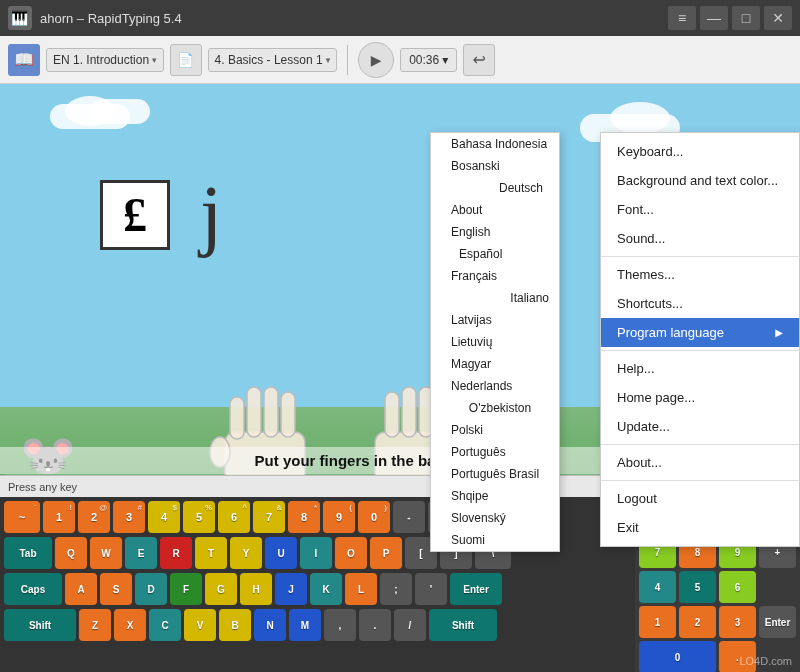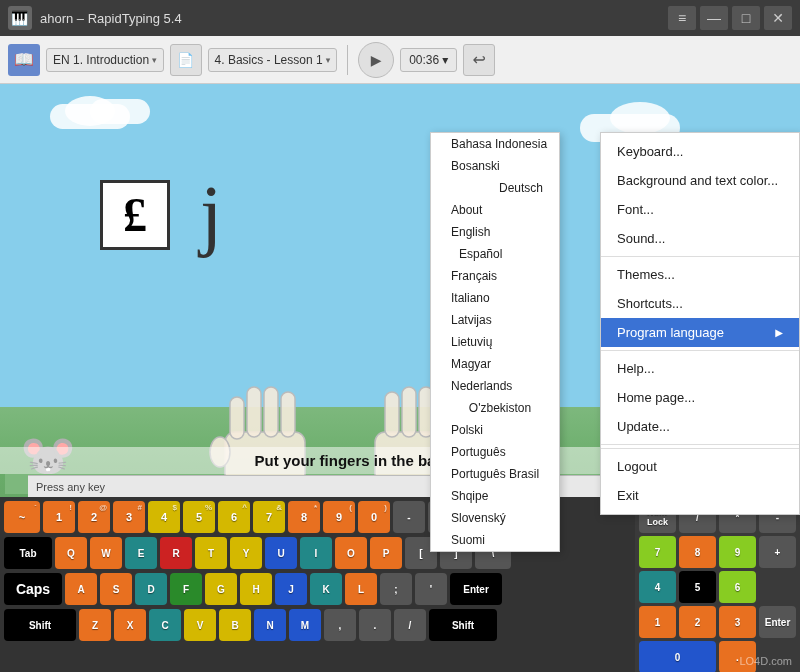--- a/index.html
+++ b/index.html
@@ -112,21 +112,21 @@
     }
     .key .key-num { font-size: 8px; position: absolute; top: 2px; right: 3px; opacity: 0.7; }
     .key .key-main { font-size: 11px; }
 
     .key-orange { background: #e87020; }
     .key-yellow { background: #d4b800; }
     .key-green { background: #2a8a2a; }
     .key-blue { background: #2255cc; }
     .key-red { background: #cc2222; }
     .key-teal { background: #228888; }
-    .key-gray { background: #000000; }
+    .key-gray { background: #0f766e; }
     .key-dark { background: #555; }
     .key-lime { background: #88cc22; }
 
     
     .lang-submenu {
       position: absolute;
       top: 48px;
       left: 430px;
       width: 130px;
       background: white;
@@ -294,21 +294,21 @@
         <span style="font-size:48px;font-family:serif;font-weight:bold;">£</span>
       </div>
       <span style="font-size:80px;font-family:serif;color:#333;font-weight:normal;">j</span>
     </div>
 
     <div style="position:absolute;bottom:190px;left:20px;font-size:45px;">🐭</div>
     <div style="position:absolute;bottom:178px;left:5px;right:0;height:20px;background:#7db87d;border-radius:0;"></div>
 
     <div style="position:absolute;bottom:198px;left:0;right:0;text-align:center;font-size:15px;font-weight:bold;color:#111;background:rgba(255,255,255,0.5);padding:5px 0;z-index:10;">Put your fingers in the base position:  F  J</div>
 
-    <div class="press-any-key" style="position:absolute;bottom:175px;left:0;right:12px;z-index:12;margin-left:28px;">
+    <div class="press-any-key" style="position:absolute;bottom:175px;left:0;right:12px;z-index:12;">
       <span>Press any key</span>
       <span>🔊</span>
     </div>
 
     <div class="keyboard-area">
 
       <div class="keyboard-row" style="padding-top:4px;">
         <div class="key key-orange" style="width:36px;">
             <span class="key-main">~</span>
             <span class="key-num">`</span>
@@ -369,21 +369,21 @@
         <div class="key key-blue" style="width:30px;">U</div>
         <div class="key key-teal" style="width:30px;">I</div>
         <div class="key key-orange" style="width:30px;">O</div>
         <div class="key key-orange" style="width:30px;">P</div>
         <div class="key key-dark" style="width:30px;">[</div>
         <div class="key key-dark" style="width:30px;">]</div>
         <div class="key key-dark" style="width:36px;">\</div>
       </div>
 
       <div class="keyboard-row">
-        <div class="key key-gray" style="width:58px;font-size:14px;">Caps</div>
+        <div class="key key-gray" style="width:58px;font-size:10px;">Caps</div>
         <div class="key key-orange" style="width:30px;">A</div>
         <div class="key key-orange" style="width:30px;">S</div>
         <div class="key key-teal" style="width:30px;">D</div>
         <div class="key key-green" style="width:30px;">F</div>
         <div class="key key-yellow" style="width:30px;">G</div>
         <div class="key key-yellow" style="width:30px;">H</div>
         <div class="key key-blue" style="width:30px;">J</div>
         <div class="key key-teal" style="width:30px;">K</div>
         <div class="key key-orange" style="width:30px;">L</div>
         <div class="key key-dark" style="width:30px;">;</div>
@@ -493,38 +493,41 @@
     <div class="menu-item">
       <span>Help...</span>
     </div>
     <div class="menu-item">
       <span>Home page...</span>
     </div>
     <div class="menu-item">
       <span>Update...</span>
     </div>
     <div class="menu-sep"></div>
+    <div class="menu-item">
+      <span>About...</span>
+    </div>
     <div class="menu-sep"></div>
     <div class="menu-item">
       <span>Logout</span>
     </div>
     <div class="menu-item">
       <span>Exit</span>
     </div>
   </div>
 
   <div class="lang-submenu" id="lang-submenu">
   <div class="lang-item" style="padding-left: 20px;">Bahasa Indonesia</div>
       <div class="lang-item" style="padding-left: 20px;">Bosanski</div>
       <div class="lang-item" style="padding-left: 20px; margin-left: 48px;">Deutsch</div>
       <div class="lang-item" style="padding-left: 20px;">About</div>
       <div class="lang-item" style="padding-left: 20px;">English</div>
       <div class="lang-item" style="padding-left: 28px;">Español</div>
       <div class="lang-item" style="padding-left: 20px;">Français</div>
-      <div class="lang-item" style="padding-left: 20px;">Italiano</div>
+      <div class="lang-item" style="padding-left: 31px; text-align: right;">Italiano</div>
       <div class="lang-item" style="padding-left: 20px;">Latvijas</div>
       <div class="lang-item" style="padding-left: 20px;">Lietuvių</div>
       <div class="lang-item" style="padding-left: 20px;">Magyar</div>
       <div class="lang-item" style="padding-left: 20px;">Nederlands</div>
       <div class="lang-item" style="padding-left: 20px; text-align: center;">O'zbekiston</div>
       <div class="lang-item" style="padding-left: 20px;">Polski</div>
       <div class="lang-item" style="padding-left: 20px;">Português</div>
       <div class="lang-item" style="padding-left: 20px;">Português Brasil</div>
       <div class="lang-item" style="padding-left: 20px;">Shqipe</div>
       <div class="lang-item" style="padding-left: 20px;">Slovenský</div>

